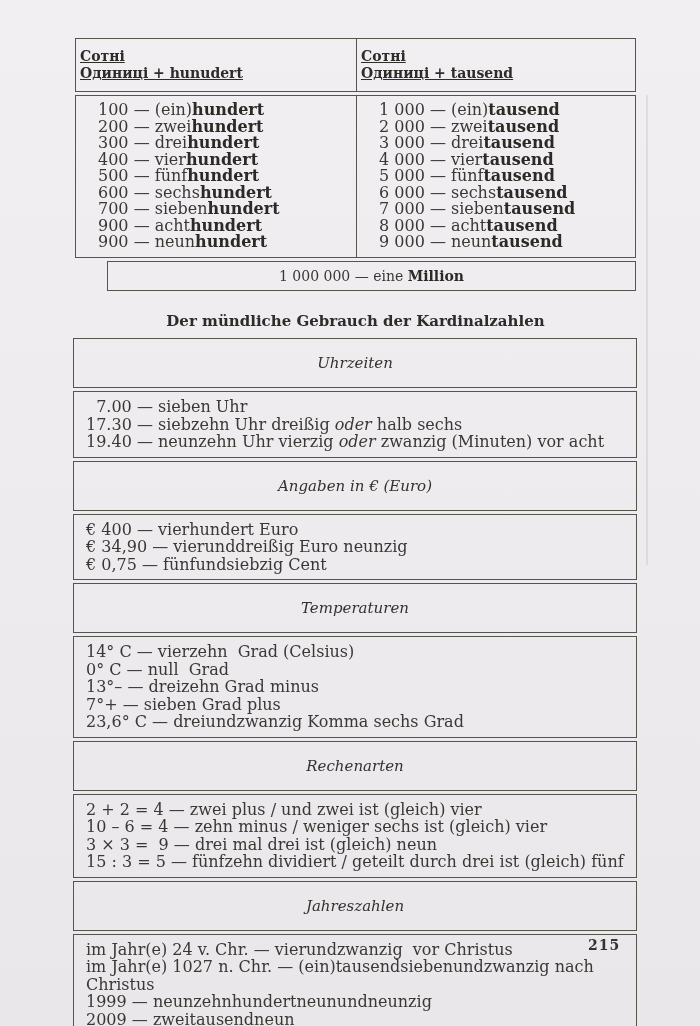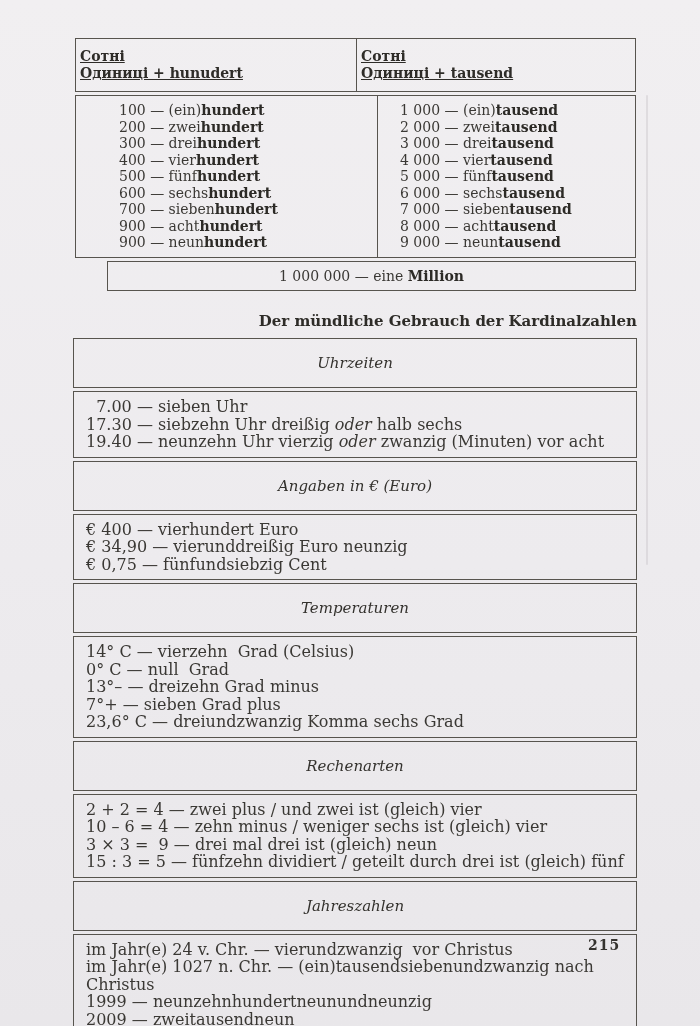--- a/index.html
+++ b/index.html
@@ -19,31 +19,31 @@
   }
   .box { border:1px solid #57544e; }
   .gap { margin-top:3px; }
 
   
   .t1 { position:absolute; left:75px; top:38px; width:561px; }
   .t1-header { display:flex; font-weight:bold; font-size:14px; line-height:17px; color:#2e2c28;text-decoration:underline; }
   .t1-header .cell { padding:9px 4px; box-sizing:border-box; }
   .t1-header .cell.left { width:280px; }
   .t1-header .cell.right { flex:1; border-left:1px solid #57544e; }
-  .t1-body { display:flex; font-size:14px; line-height:16.5px;padding-left:21px; }
+  .t1-body { display:flex; font-size:16px; line-height:16.5px; }
   .t1-body .cell { padding:6px 0 6px 22px; box-sizing:border-box; }
   .t1-body .cell.left { width:280px; }
   .t1-body .cell.right { flex:1; border-left:1px solid #57544e; }
   .t1 .bold, .t2 .bold { font-weight:bold; color:#2c2a26; }
   .t1-million { text-align:center; font-size:14px; padding:6px 0;margin-left:32px; }
 
   
   .heading {
     position:absolute; left:74px; top:312px; width:563px;
-    text-align:right; font-weight:bold; font-size:15px; color:#2e2c28;
+    text-align:center; font-weight:bold; font-size:15px; color:#2e2c28;
   }
 
   
   .t2 { position:absolute; left:73px; top:338px; width:564px; box-sizing:border-box; }
   .t2 .hdr { text-align:center; font-style:italic; font-size:15px; line-height:18px; padding:15px 0; color:#33312d; }
   .t2 .content { padding:6px 10px 6px 12px; font-size:16px; line-height:17.5px; }
   .line { white-space:pre-wrap; }
   .line .em { font-style:italic; }
 
   .pagenum {

